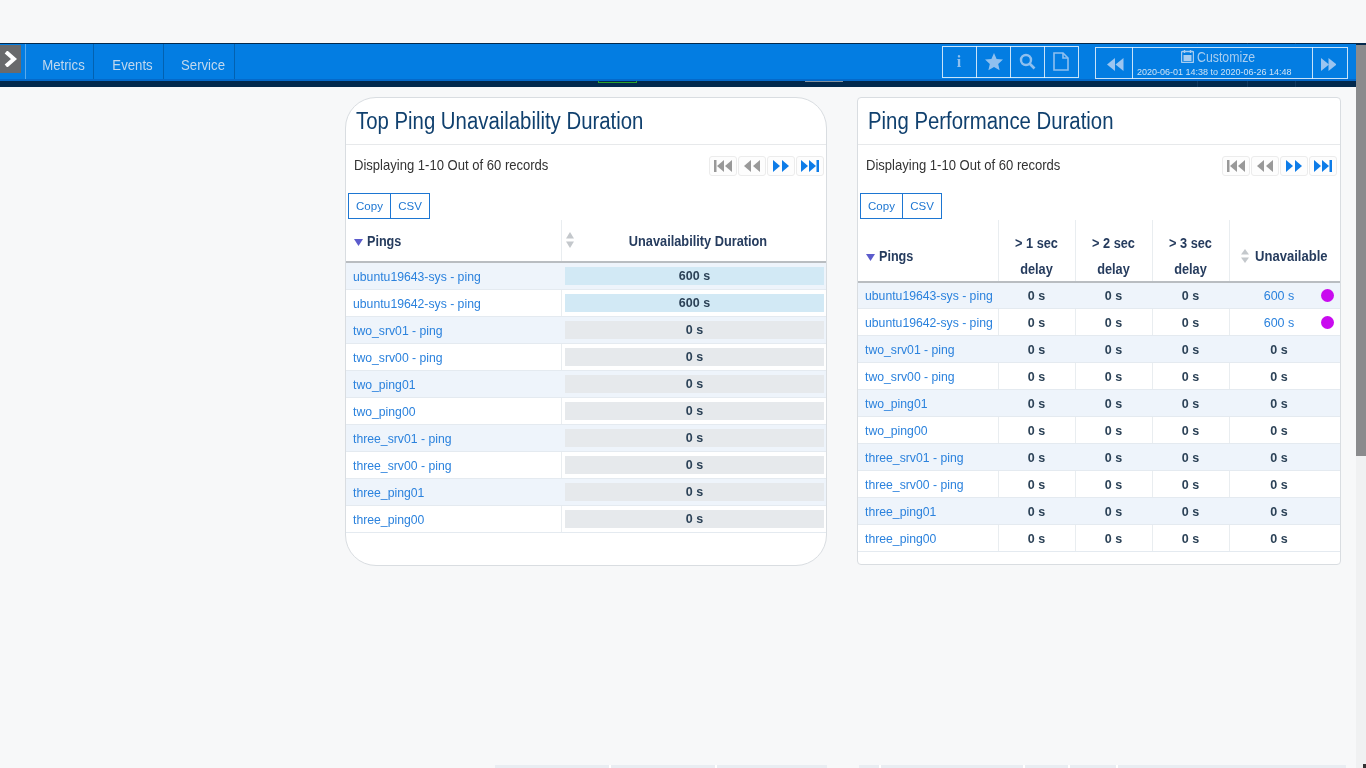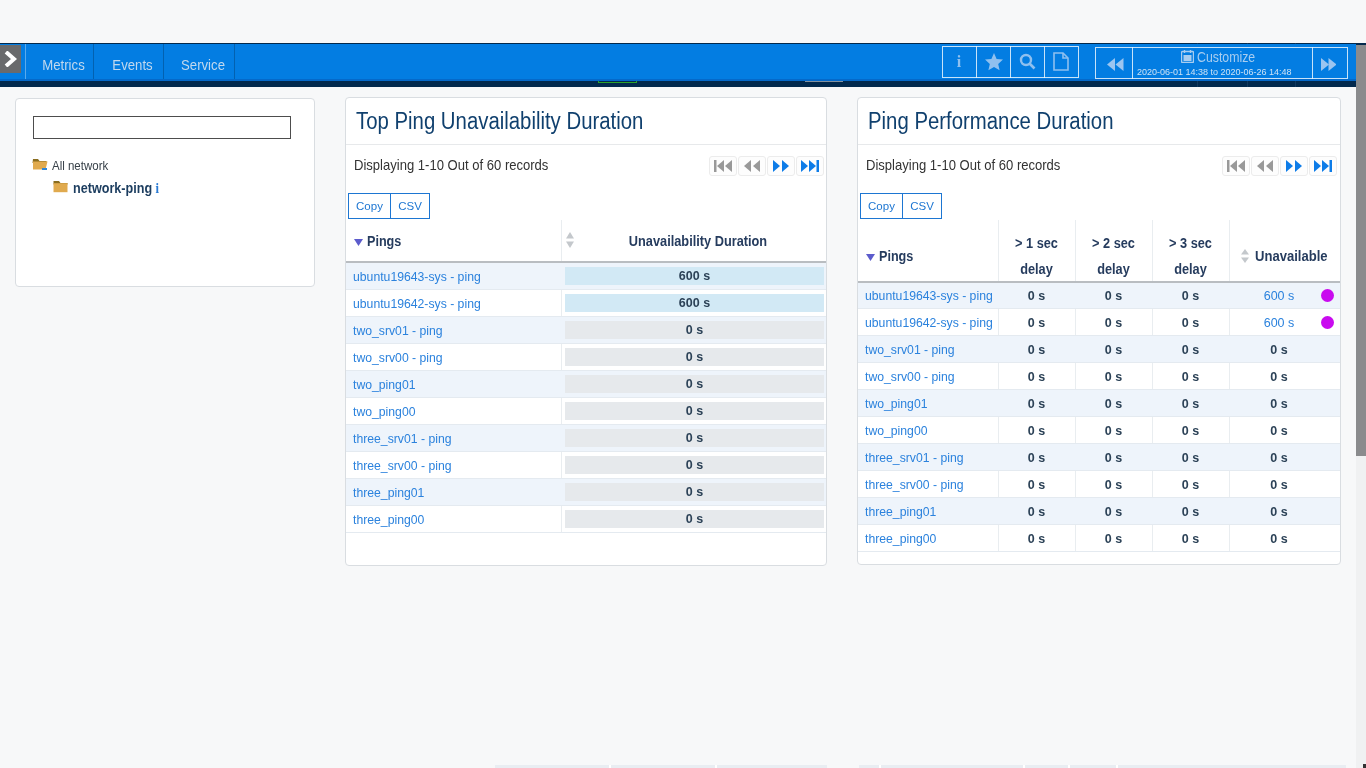--- a/index.html
+++ b/index.html
@@ -136,38 +136,22 @@
     <svg class="abs" style="left:1181px;top:6px;" width="13" height="13" viewBox="0 0 13 13">
       <rect x="0.5" y="1.5" width="12" height="11" rx="1" fill="none" stroke="#a8cdf0" stroke-width="1.4"></rect>
       <line x1="3.5" y1="0" x2="3.5" y2="3" stroke="#a8cdf0" stroke-width="1.4"></line>
       <line x1="9.5" y1="0" x2="9.5" y2="3" stroke="#a8cdf0" stroke-width="1.4"></line>
       <rect x="2.5" y="5" width="8" height="6" fill="#a8cdf0"></rect>
     </svg>
     <div class="abs" style="left:1197px;top:5px;width:120px;text-align:left;color:#a8cdf0;font-size:14px;transform:scaleX(0.88);transform-origin:left center;">Customize</div>
     <div class="abs" style="left:1137px;top:23px;color:#cde2f5;font-size:9px;white-space:nowrap;" id="daterange">2020-06-01 14:38 to 2020-06-26 14:48</div>
   </div>
 
-  <div class="card" style="left:15px;top:98px;width:300px;height:189px;">
-    <input class="abs" style="left: 17px; top: 17px; width: 258px; height: 23px; border: 1.5px solid rgb(77, 77, 77); outline: none;">
-
-    <svg class="abs" style="left:16px;top:57px;" width="16" height="15" viewBox="0 0 16 15">
-      <path d="M1 3 h5 l1.5 2 h7 v2 h-14 z" fill="#8a6d1f"></path>
-      <path d="M1 5.5 h14.5 l-2 8 h-12.5 z" fill="#e0aa4e"></path>
-    </svg>
-    <div class="abs" style="left:25.5px;top:68.5px;width:5.5px;height:2px;background:#2f87d8;"></div>
-    <div class="abs" style="left:36px;top:60px;font-size:12.5px;color:#374048;transform:scaleX(0.92);transform-origin:left center;">All network</div>
-
-    <svg class="abs" style="left:37px;top:80px;" width="15" height="14" viewBox="0 0 15 14">
-      <path d="M0.5 2 h5.5 l1.5 2 h7 v1.5 h-14 z" fill="#8a6d1f"></path>
-      <path d="M0.5 4.2 h14 v9 h-14 z" fill="#e0aa4e"></path>
-    </svg>
-    <div class="abs" style="left:57px;top:81px;font-size:14px;font-weight:bold;color:#1c3d5f;transform:scaleX(0.9);transform-origin:left center;">network-ping <span style="font-family:'Liberation Serif',serif;color:#2b7bd4;font-size:14px;">i</span></div>
-  </div>
-
-  <div class="card" id="panel1" style="left:345px;top:97px;width:482px;height:469px;">
+
+  <div class="card" id="panel1" style="left:345px;top:97px;width:482px;height:469px;border-radius:31px;">
     <div class="ptitle">Top Ping Unavailability Duration</div>
     <div class="phead"></div>
     <div class="pinfo">Displaying 1-10 Out of 60 records</div>
 
     <div class="pgbox" style="left:363px;"></div>
     <div class="pgbox" style="left:392px;"></div>
     <div class="pgbox" style="left:421px;"></div>
     <div class="pgbox" style="left:450px;"></div>
     <svg class="abs" style="left:368px;top:62px;" width="18" height="12" viewBox="0 0 18 12">
         <rect x="0" y="0" width="2.5" height="12" fill="#999"></rect>

